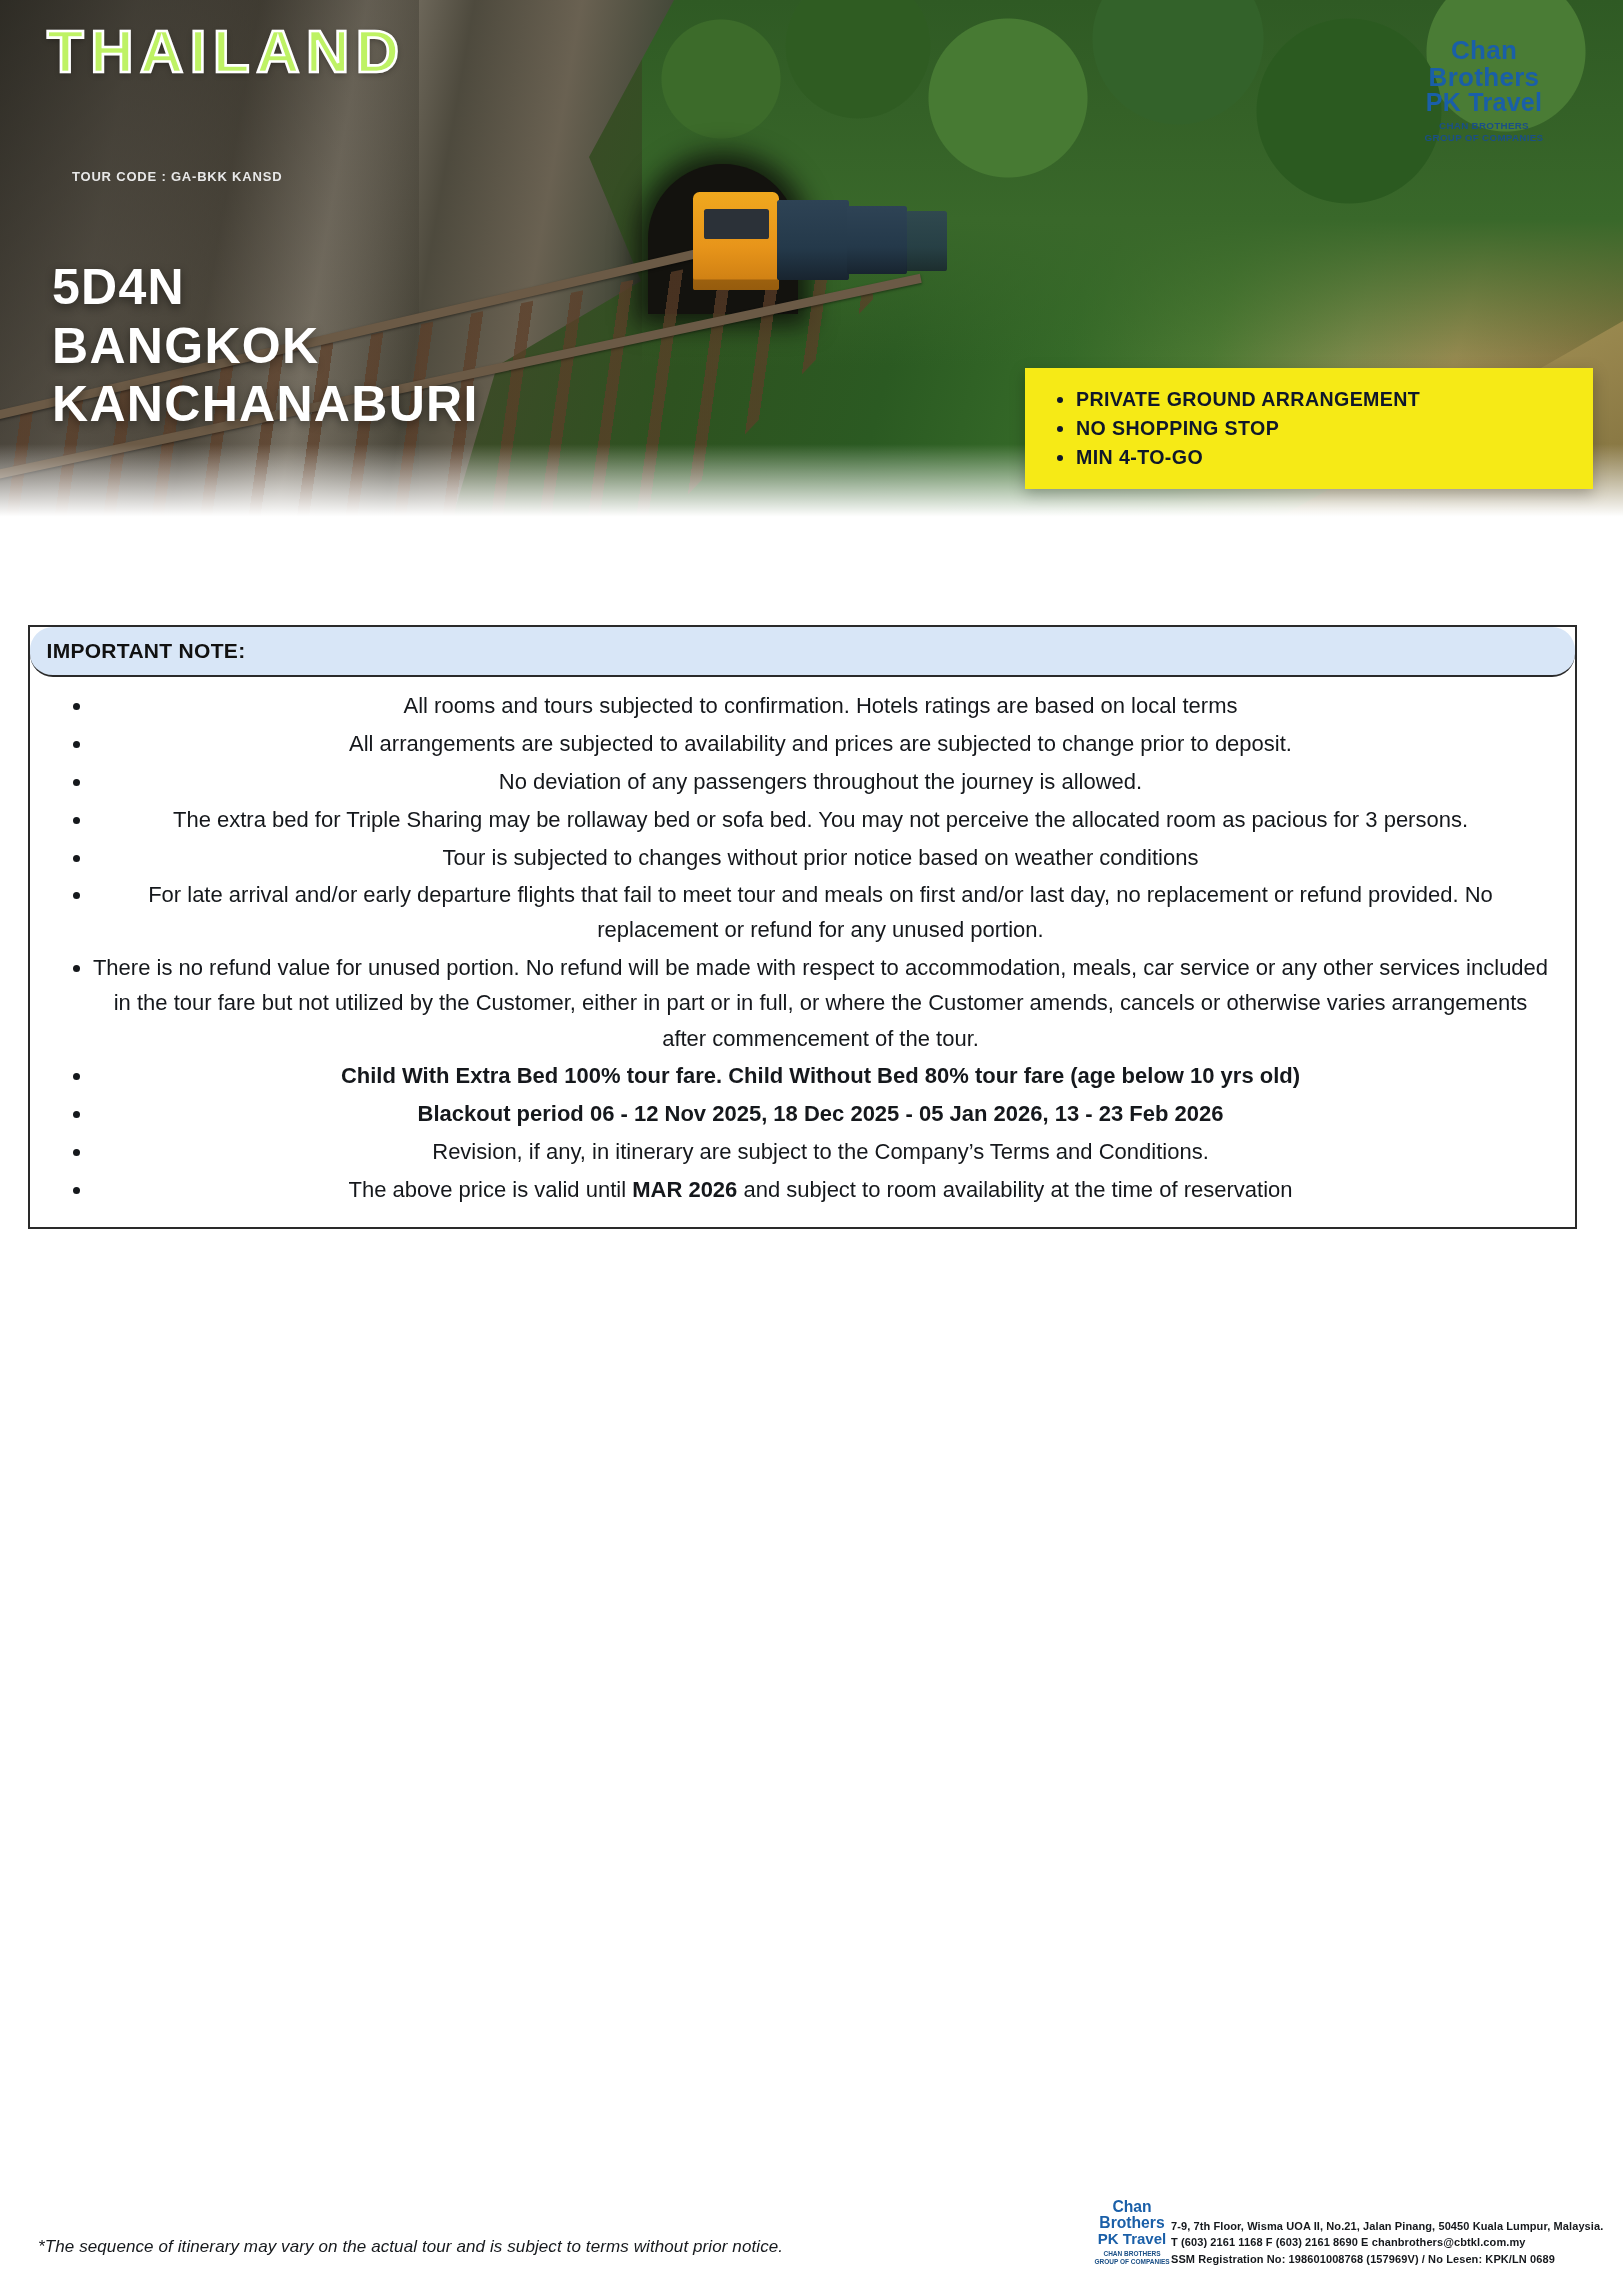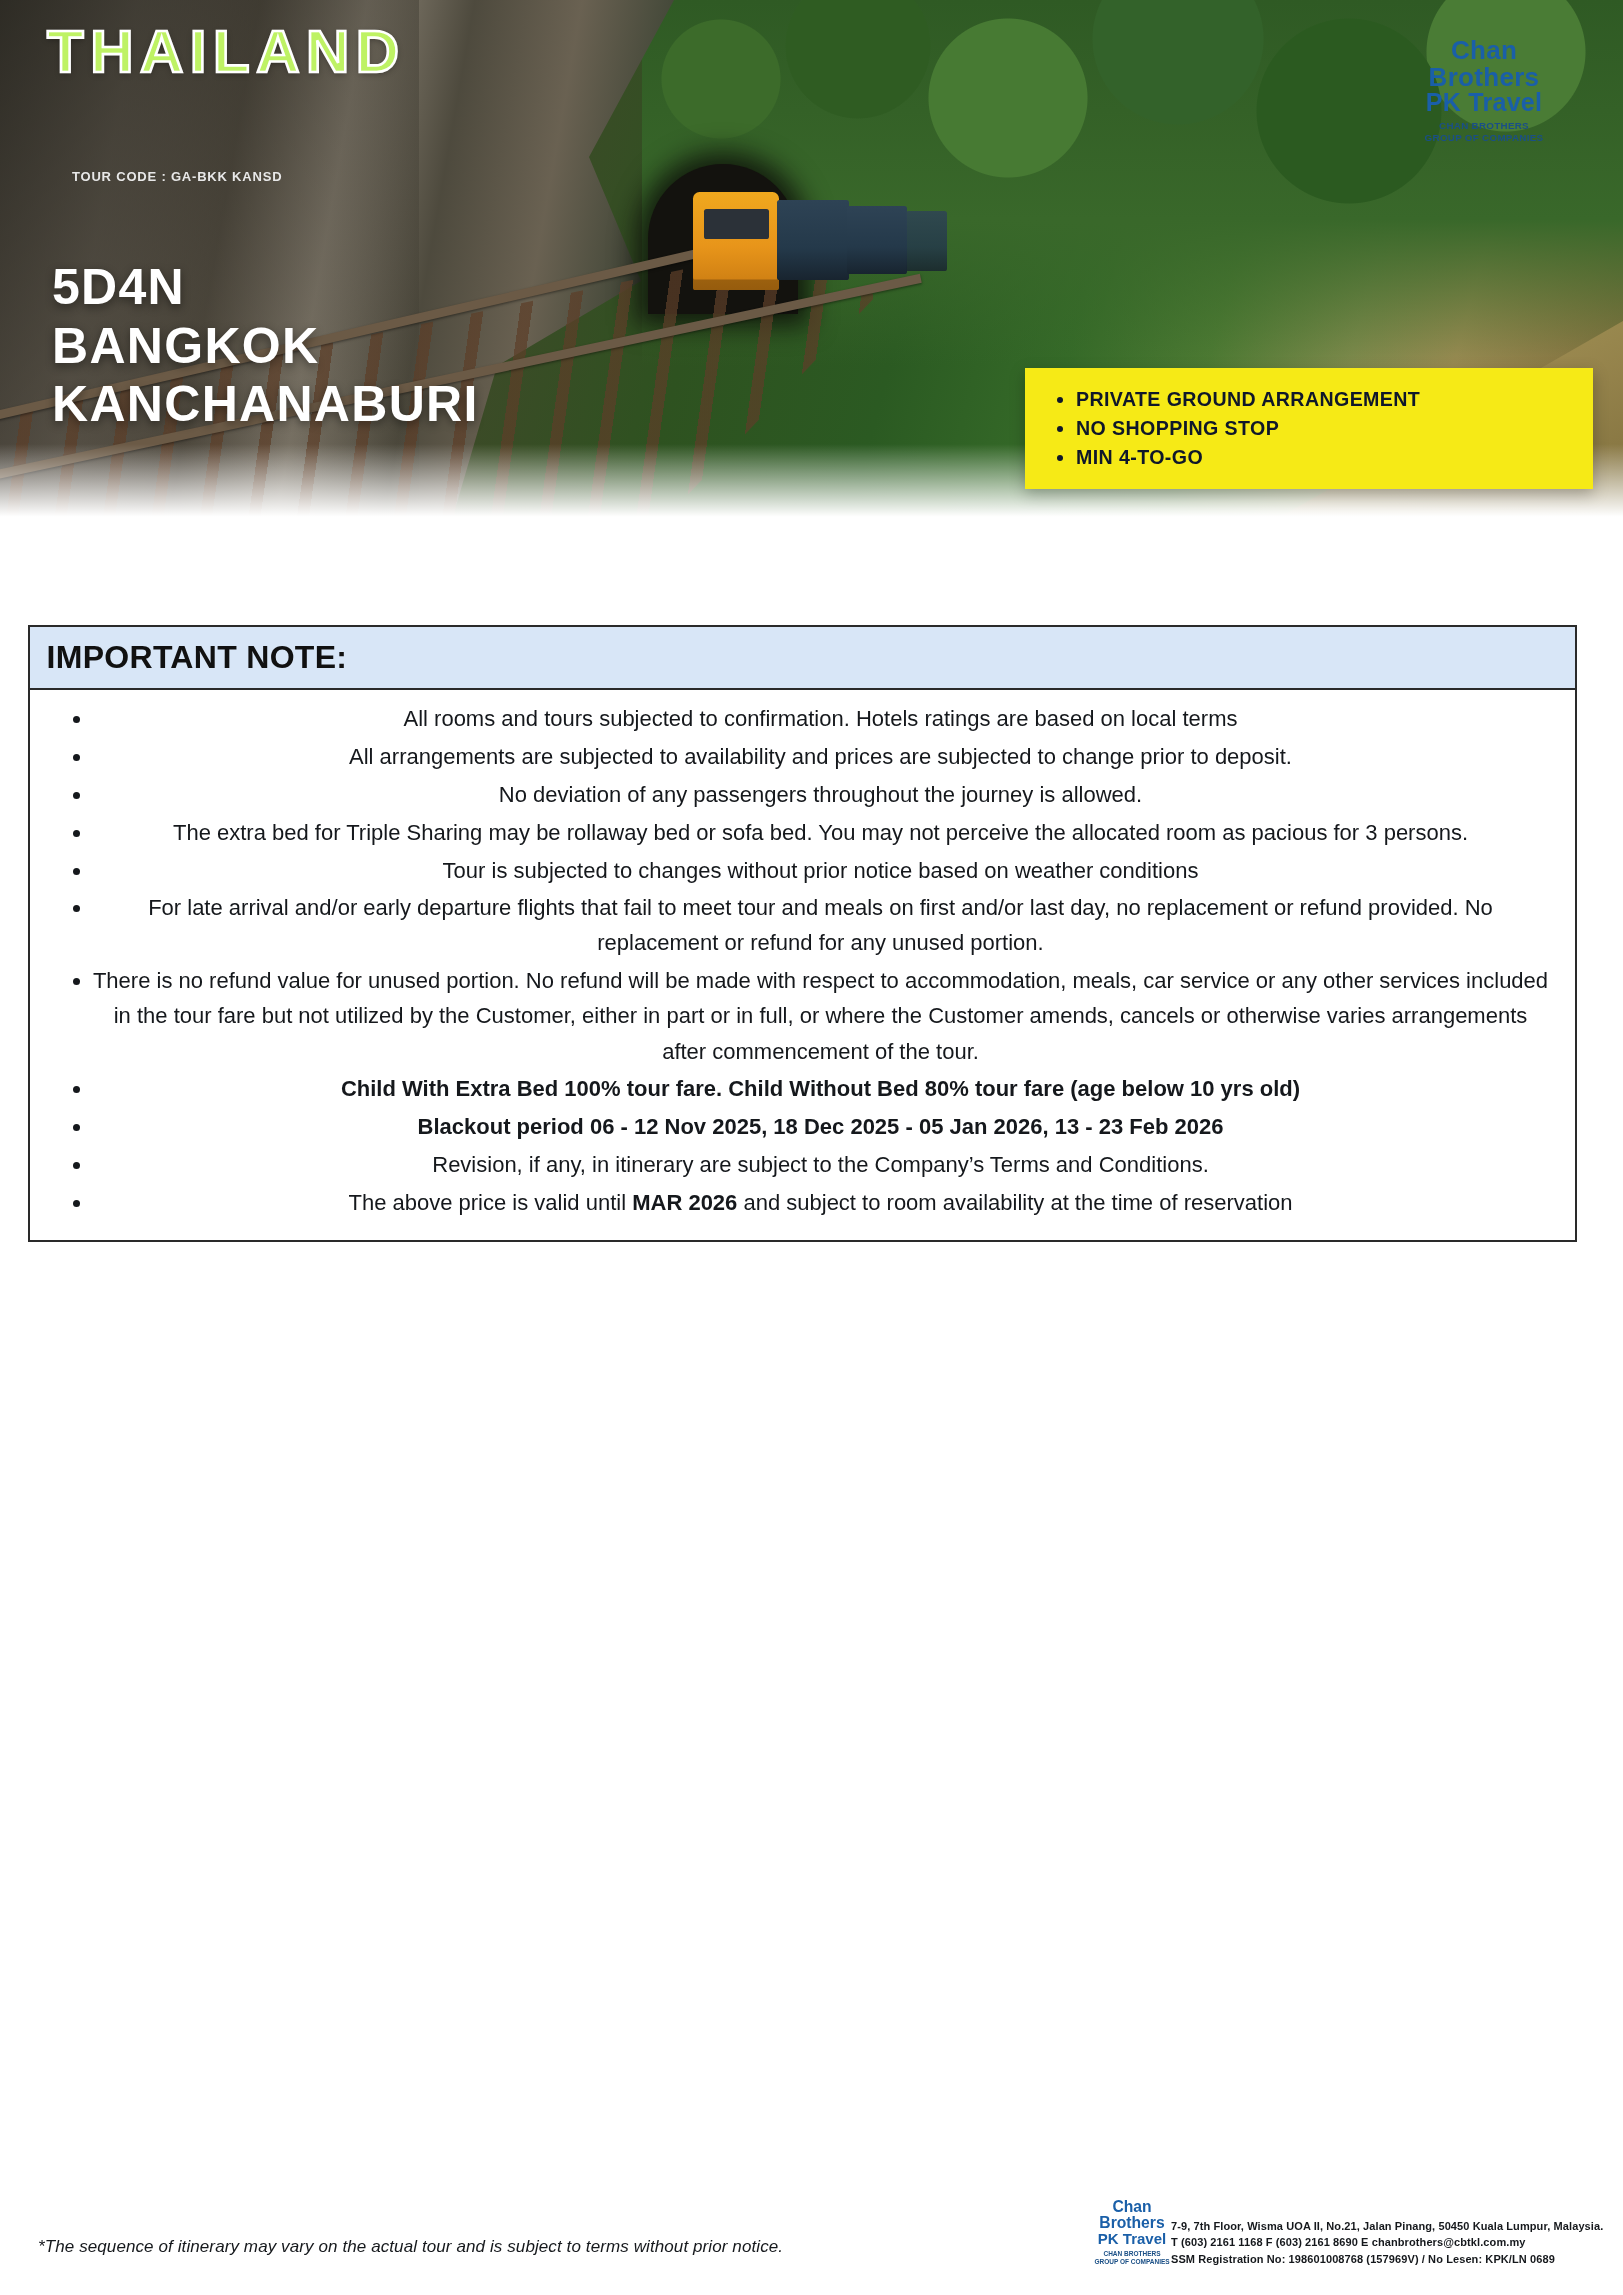--- a/index.html
+++ b/index.html
@@ -222,24 +222,25 @@
     position: absolute;
     left: 27.5px; top: 625px;
     width: 1549px;
     border: 2px solid #2a2a2a;
     box-sizing: border-box;
   }
   .note-header {
     background: #d8e6f7;
     border-bottom: 2px solid #2a2a2a;
     padding: 11.8px 17px;
-    font-size: 32px;
+    font-size: 21px;
     font-weight: bold;
     color: #111;
     letter-spacing: 0.3px;
+    border-radius: 23px;
   }
   .note-body {
     padding: 11.8px 26px 17px 26px;
   }
   .note-body ul { margin: 0; padding-left: 37px; text-align: center; }
   .note-body li {
     font-size: 22px;
     line-height: 1.6;
     color: #15181c;
     margin-bottom: 2.6px;

